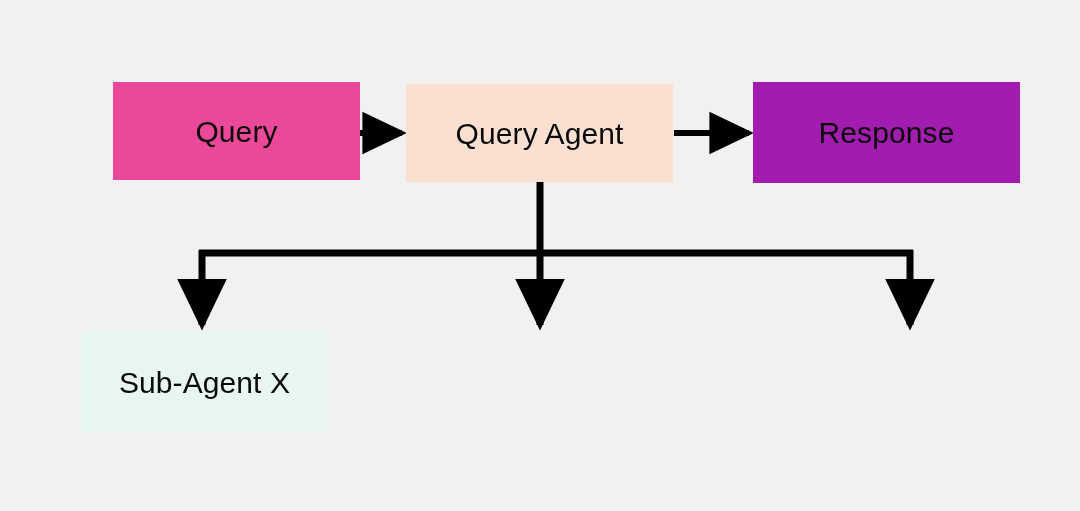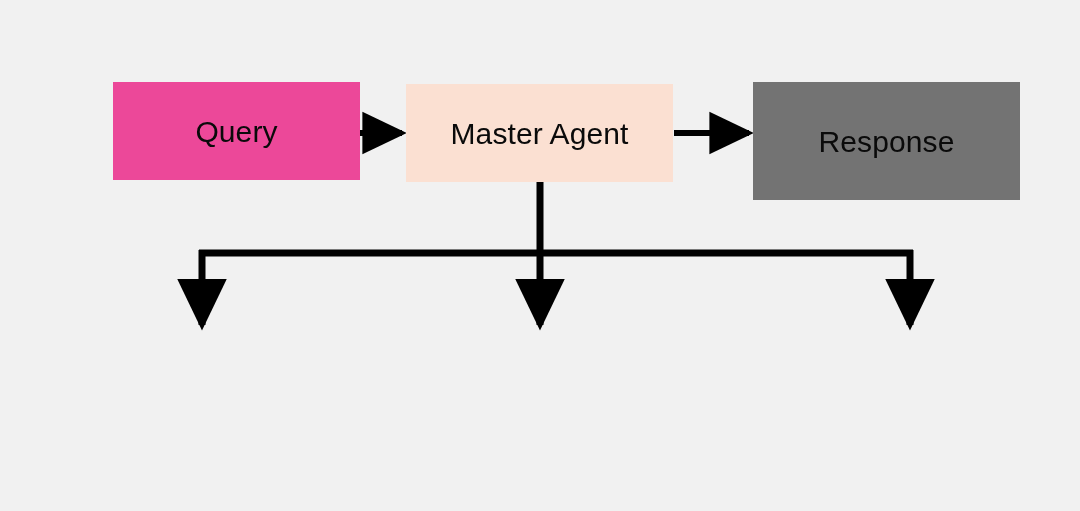--- a/index.html
+++ b/index.html
@@ -42,21 +42,21 @@
     letter-spacing: 0.1px;
     line-height: 1.1;
     white-space: nowrap;
   }
   .node-label {
     display: block;
   }
   
   #node-query      { left: 81px;  top: 82px;  width: 247px; height: 98px;  background: #ec4899; margin-left: 32px; }
   #node-master     { left: 406px; top: 84px;  width: 267px; height: 98px;  background: #fbe0d2; }
-  #node-response   { left: 753px; top: 82px;  width: 267px; height: 118px;  background: #737373; }
+  #node-response   { left: 753px; top: 82px;  width: 267px; height: 101px;  background: #a21caf; }
   
   #node-subagent-x { left: 81px;  top: 332px; width: 247px; height: 100px; background: #e7f5f3; }
   #node-subagent-y { left: 427px; top: 333px; width: 224px; height: 97px;  background: #fbfa8e; }
   #node-subagent-z { left: 795px; top: 331px; width: 228px; height: 101px; background: #f2cdec; }
 </style>
 </head>
 <body>
 
 <div id="diagram-canvas">
 
@@ -90,23 +90,26 @@
     <g>
       <line x1="910" y1="250" x2="910" y2="325" stroke="#000000" stroke-width="7" marker-end="url(#arrowhead)"></line>
     </g>
   </svg>
 
   <div class="node" id="node-query">
     <span class="node-label">Query</span>
   </div>
 
   <div class="node" id="node-master">
-    <span class="node-label">Master Agent</span>
+    <span class="node-label">Query Agent</span>
   </div>
 
   <div class="node" id="node-response">
     <span class="node-label">Response</span>
   </div>
 
+  <div class="node" id="node-subagent-x">
+    <span class="node-label">Sub-Agent X</span>
+  </div>
 
 
 
 </div>
 
 </body></html>

